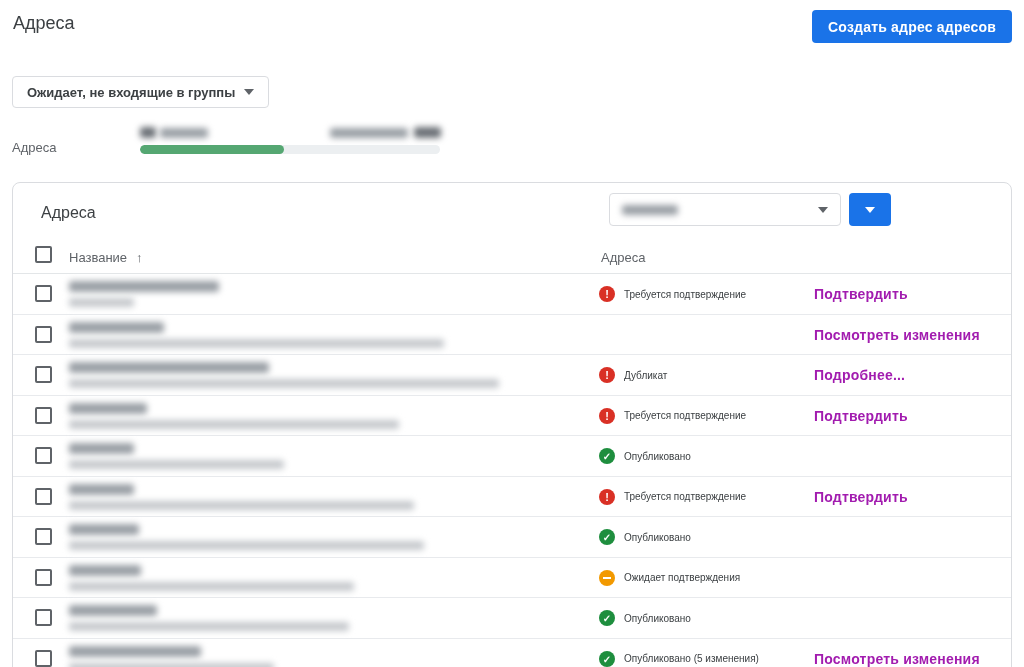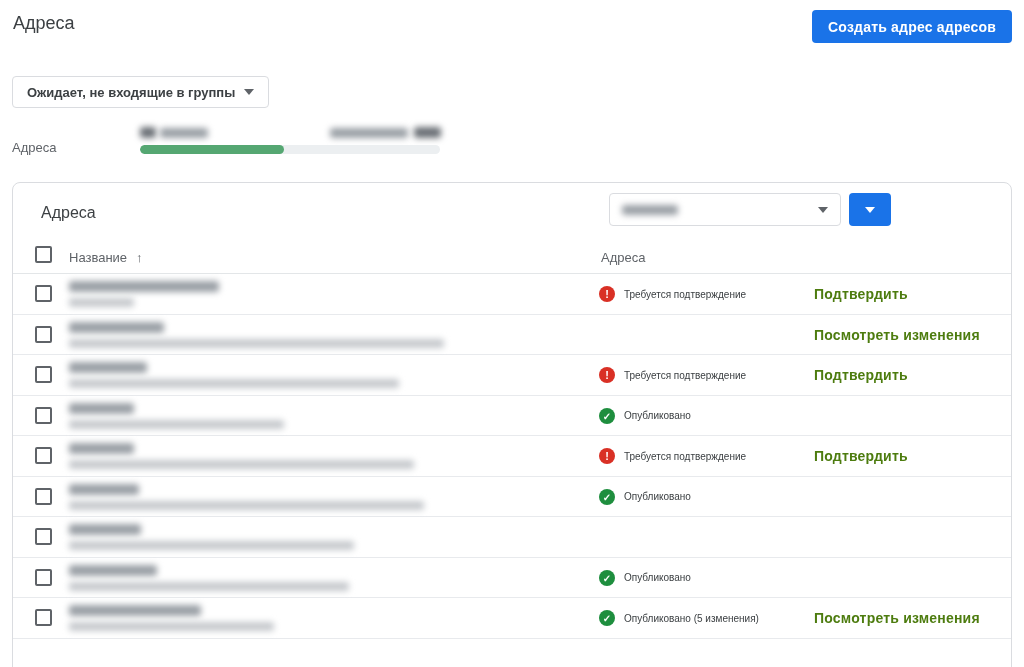--- a/index.html
+++ b/index.html
@@ -72,21 +72,21 @@
   .status-icon::after { position:absolute; left:50%; top:50%; transform:translate(-50%,-50%);
     color:#fff; font-weight:700; }
   .error-icon { background:#d93025; }
   .error-icon::after { content:"!"; font-size:11px; }
   .check-icon { background:#1e8e3e; }
   .check-icon::after { content:"\2713"; font-size:10px; }
   .pending-icon { background:#f29900; }
   .pending-icon::after { content:""; width:8px; height:2px; background:#fff; }
   .status-text { font-size:10px; color:#3c4043; }
   .action-link { position:absolute; left:801px; top:0; height:40px; display:flex;
-    align-items:center; font-size:14px; font-weight:700; color:#4d7c0f;
+    align-items:center; font-size:14px; font-weight:700; color:#a21caf;
     text-decoration:none; cursor:pointer; letter-spacing:.2px; }
 </style>
 </head>
 <body>
 
 <div class="page">
 
   <h1 class="page-title">Адреса</h1>
 
   <button class="btn-primary create-group">
@@ -146,20 +146,32 @@
 
   <div class="row">
     <span class="checkbox"></span>
     <div class="name-cell">
       <div class="blur mid name-blur" style="width: 95px;"></div>
       <div class="blur light addr-blur" style="width: 375px;"></div>
     </div>
     <a class="action-link">Посмотреть изменения</a>
   </div>
 
+  <div class="row">
+    <span class="checkbox"></span>
+    <div class="name-cell">
+      <div class="blur mid name-blur" style="width: 200px;"></div>
+      <div class="blur light addr-blur" style="width: 430px;"></div>
+    </div>
+    <div class="status-cell">
+      <span class="status-icon error-icon"></span>
+      <span class="status-text">Дубликат</span>
+    </div>
+    <a class="action-link">Подробнее...</a>
+  </div>
 
   <div class="row">
     <span class="checkbox"></span>
     <div class="name-cell">
       <div class="blur mid name-blur" style="width: 78px;"></div>
       <div class="blur light addr-blur" style="width: 330px;"></div>
     </div>
     <div class="status-cell">
       <span class="status-icon error-icon"></span>
       <span class="status-text">Требуется подтверждение</span>
@@ -205,20 +217,24 @@
     </div>
 
   </div>
 
   <div class="row">
     <span class="checkbox"></span>
     <div class="name-cell">
       <div class="blur mid name-blur" style="width: 72px;"></div>
       <div class="blur light addr-blur" style="width: 285px;"></div>
     </div>
+    <div class="status-cell">
+      <span class="status-icon pending-icon"></span>
+      <span class="status-text">Ожидает подтверждения</span>
+    </div>
   </div>
 
   <div class="row">
     <span class="checkbox"></span>
     <div class="name-cell">
       <div class="blur mid name-blur" style="width: 88px;"></div>
       <div class="blur light addr-blur" style="width: 280px;"></div>
     </div>
     <div class="status-cell">
       <span class="status-icon check-icon"></span>

